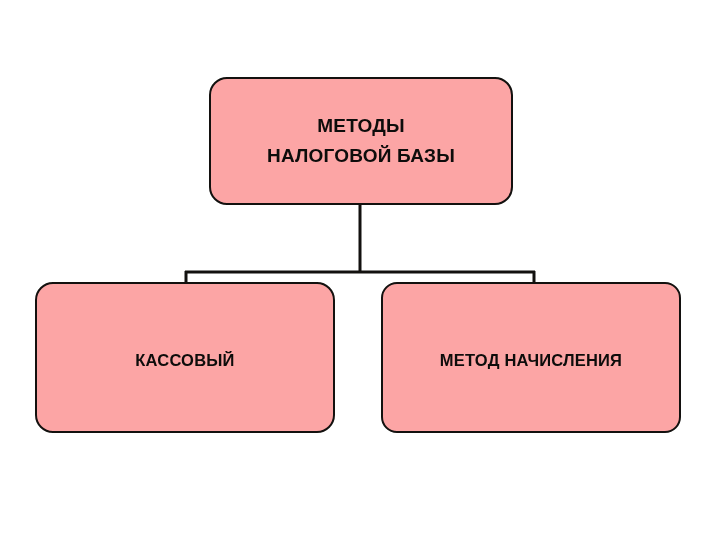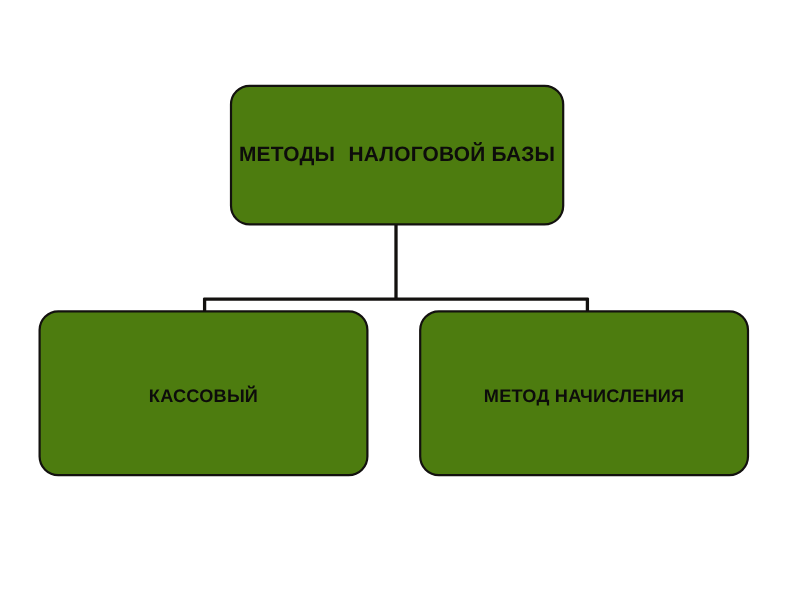--- a/index.html
+++ b/index.html
@@ -29,25 +29,25 @@
     top: 0;
     width: 720px;
     height: 540px;
     pointer-events: none;
   }
 
   
   .node {
     position: absolute;
     box-sizing: border-box;
-    background: #4d7c0f;
+    background: #fca5a5;
     border: 2px solid #13110f;
     border-radius: 18px;
     display: flex;
-    flex-direction: row;
+    flex-direction: column;
     align-items: center;
     justify-content: center;
     color: #0d0c0b;
     text-align: center;
     font-weight: bold;
     letter-spacing: 0.2px;
   }
 
   .node-root {
     left: 209px;
@@ -60,21 +60,21 @@
 
   .node-leaf {
     top: 282px;
     width: 300px;
     height: 151px;
     font-size: 16.5px;
     line-height: 34px;
   }
 
   .node-leaf-left  { left: 35px; }
-  .node-leaf-right { left: 381px; }
+  .node-leaf-right { left: 381px; border-radius: 16px; }
 
   .node-line {
     display: block;
     white-space: nowrap;
   }
 
   .node-root .node-line { padding: 0 6px; }
 
   
   .leaf-text-block {

